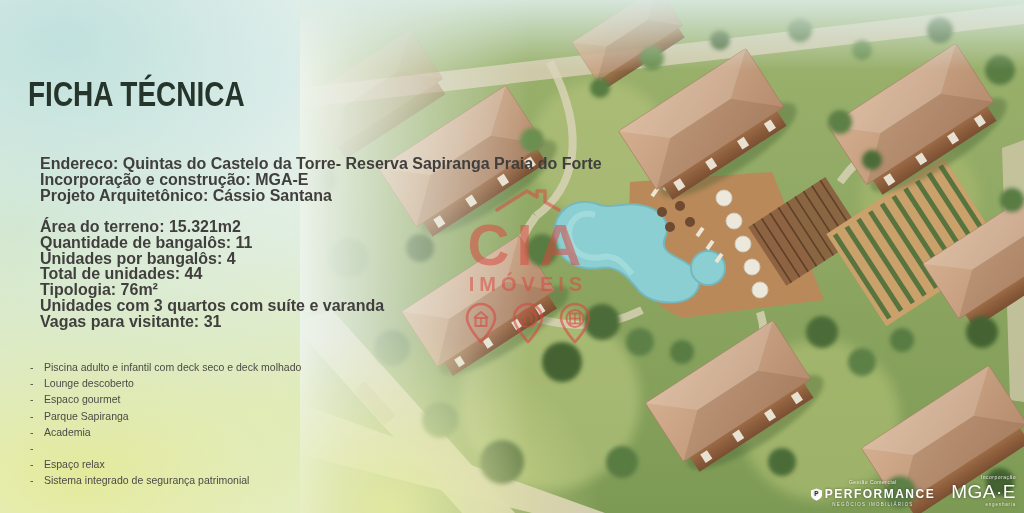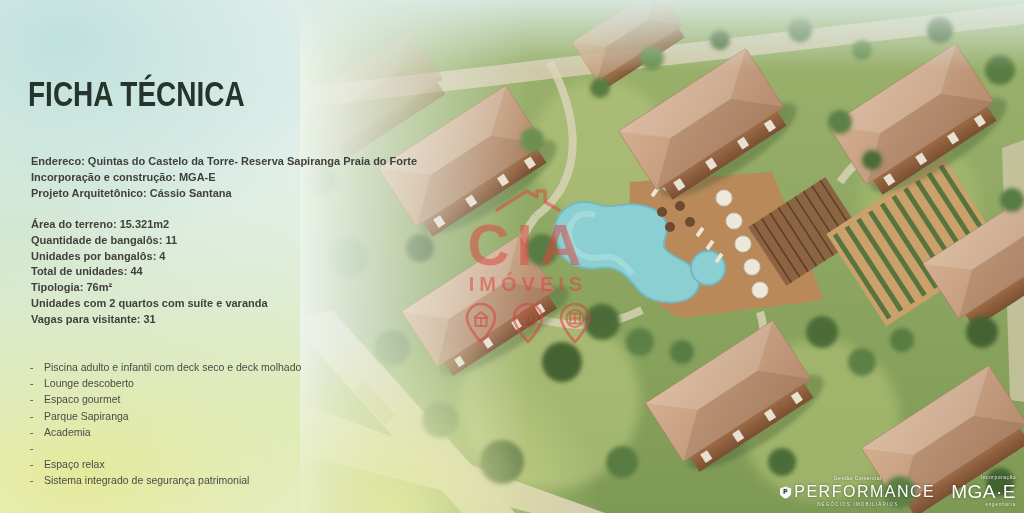--- a/index.html
+++ b/index.html
@@ -18,37 +18,37 @@
   .left-panel{position:absolute;left:0;top:0;width:420px;height:513px;}
   .title{
     position:absolute;left:28px;top:74px;
     font-size:35px;font-weight:bold;color:#26352c;
     transform:scaleX(.8);transform-origin:left center;
     letter-spacing:0px;white-space:nowrap;
   }
   .info-block{position:absolute;left:31px;width:400px;}
   .ib-primary{top:155px;}
   .ib-details{top:218px;}
-  .info-line{height:15.8px;font-size:11px;font-weight:bold;color:#403f3d;white-space:nowrap;}
+  .info-line{height:15.8px;font-size:16px;font-weight:bold;color:#403f3d;white-space:nowrap;margin-left:9px;}
   .amenities{position:absolute;left:30px;top:361px;width:380px;}
   .amenity{height:16.2px;font-size:10.5px;color:#4b4a47;white-space:nowrap;display:flex;}
   .amenity .dash{width:14px;color:#4b4a47;}
   
   .watermark{position:absolute;left:418px;top:186px;width:220px;text-align:center;
     color:rgba(216,72,66,.55);pointer-events:none;z-index:5;}
   .wm-brand{font-size:58px;font-weight:bold;letter-spacing:7px;line-height:.92;margin-top:2px;}
   .wm-sub{font-size:20px;font-weight:bold;letter-spacing:5px;margin-top:2px;text-align:center;}
   .wm-pins{display:flex;justify-content:center;gap:13px;margin-top:6px;}
   
   .logos{position:absolute;right:8px;bottom:6px;display:flex;gap:16px;align-items:flex-end;z-index:6;
     color:#fff;text-shadow:0 0 3px rgba(0,0,0,.45);}
   .logo-perf{text-align:center;}
   .logo-caption{font-size:5px;letter-spacing:.5px;color:rgba(255,255,255,.85);margin-bottom:2px;}
   .perf-row{display:flex;align-items:center;gap:3px;justify-content:center;}
-  .perf-name{font-size:16px;font-weight:normal;letter-spacing:1.5px;}
+  .perf-name{font-size:12px;font-weight:bold;letter-spacing:1.5px;}
   .logo-tagline{font-size:4.5px;letter-spacing:1.2px;color:rgba(255,255,255,.8);margin-top:1px;}
   .logo-mgae{text-align:right;}
   .mgae-name{font-size:19px;font-weight:500;letter-spacing:.5px;line-height:1;}
   .mgae-tagline{font-size:4.5px;letter-spacing:.8px;color:rgba(255,255,255,.8);margin-top:1px;}
 </style>
 </head>
 <body>
 
 <svg class="scene" viewBox="0 0 724 513" aria-hidden="true">
   <defs>
@@ -322,21 +322,21 @@
     <div class="info-line">Incorporação e construção: MGA-E</div>
     <div class="info-line">Projeto Arquitetônico: Cássio  Santana</div>
   </div>
 
   <div class="info-block ib-details">
     <div class="info-line">Área  do terreno: 15.321m2</div>
     <div class="info-line">Quantidade de bangalôs: 11</div>
     <div class="info-line">Unidades por bangalôs: 4</div>
     <div class="info-line">Total de unidades: 44</div>
     <div class="info-line">Tipologia: 76m²</div>
-    <div class="info-line">Unidades com 2 quartos com suíte e varanda</div>
+    <div class="info-line">Unidades com 3 quartos com suíte e varanda</div>
     <div class="info-line">Vagas para visitante: 31</div>
   </div>
 
   <div class="amenities">
     <div class="amenity">
         <span class="dash">-</span>
         <span>Piscina adulto e infantil com deck seco e deck molhado</span>
       </div>
     <div class="amenity">
         <span class="dash">-</span>

